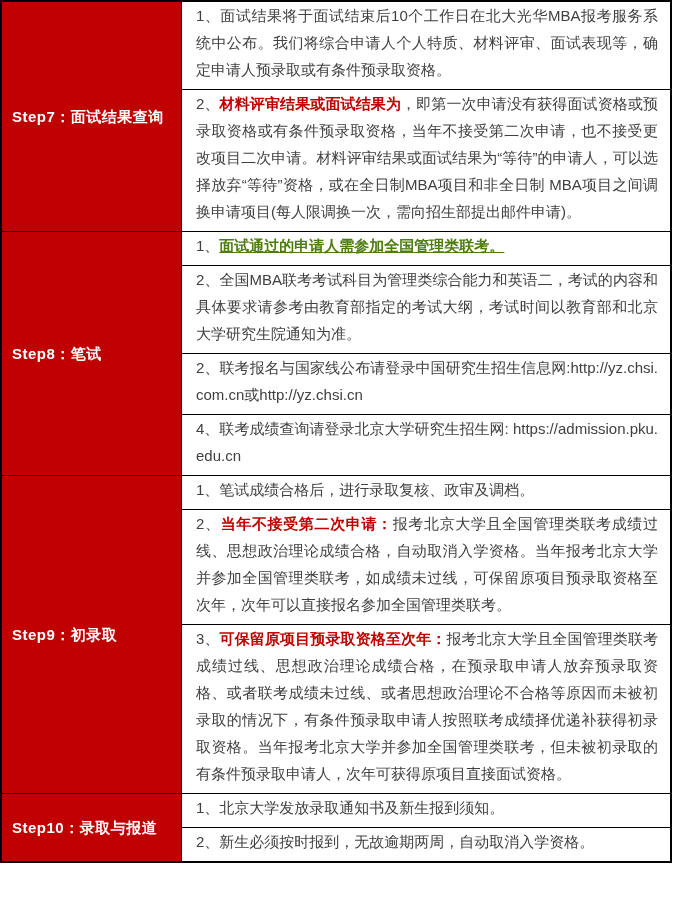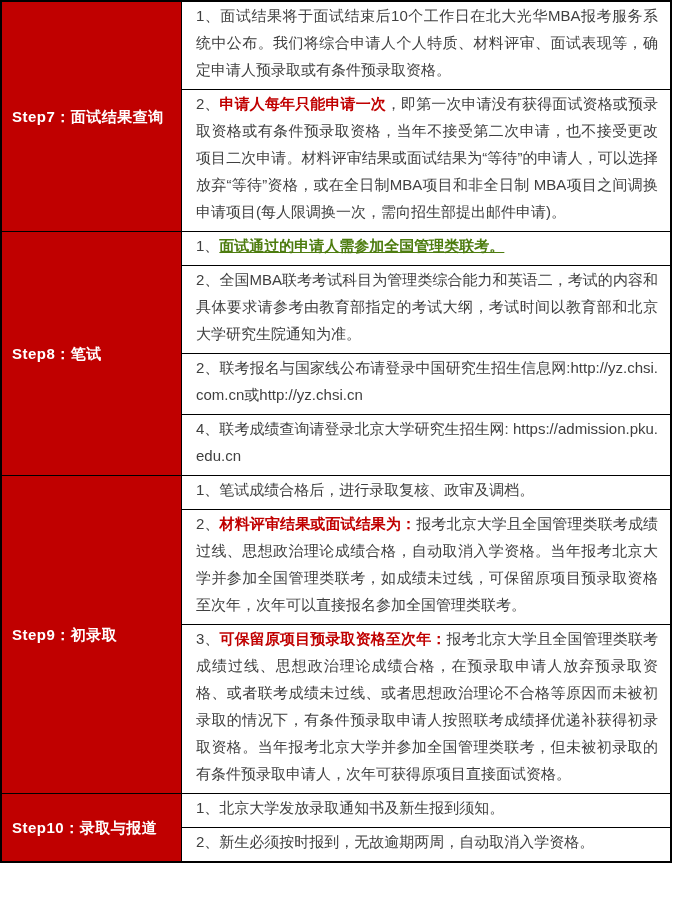--- a/index.html
+++ b/index.html
@@ -63,21 +63,21 @@
 
 <div class="page">
   <table class="steps-table">
     <tbody>
 
       <tr>
         <td class="step-cell" rowspan="2">Step7：面试结果查询</td>
         <td class="content-cell"><span class="seg-normal">1、面试结果将于面试结束后10个工作日在北大光华MBA报考服务系统中公布。我们将综合申请人个人特质、材料评审、面试表现等，确定申请人预录取或有条件预录取资格。</span></td>
       </tr>
       <tr>
-        <td class="content-cell"><span class="seg-normal">2、</span><span class="seg-red-bold">申请人每年只能申请一次</span><span class="seg-normal">，即第一次申请没有获得面试资格或预录取资格或有条件预录取资格，当年不接受第二次申请，也不接受更改项目二次申请。材料评审结果或面试结果为“等待”的申请人，可以选择放弃“等待”资格，或在全日制MBA项目和非全日制 MBA项目之间调换申请项目(每人限调换一次，需向招生部提出邮件申请)。</span></td>
+        <td class="content-cell"><span class="seg-normal">2、</span><span class="seg-red-bold">材料评审结果或面试结果为</span><span class="seg-normal">，即第一次申请没有获得面试资格或预录取资格或有条件预录取资格，当年不接受第二次申请，也不接受更改项目二次申请。材料评审结果或面试结果为“等待”的申请人，可以选择放弃“等待”资格，或在全日制MBA项目和非全日制 MBA项目之间调换申请项目(每人限调换一次，需向招生部提出邮件申请)。</span></td>
       </tr>
 
       <tr>
         <td class="step-cell" rowspan="4">Step8：笔试</td>
         <td class="content-cell"><span class="seg-normal">1、</span><span class="seg-red-bold-underline">面试通过的申请人需参加全国管理类联考。</span></td>
       </tr>
       <tr>
         <td class="content-cell"><span class="seg-normal">2、全国MBA联考考试科目为管理类综合能力和英语二，考试的内容和具体要求请参考由教育部指定的考试大纲，考试时间以教育部和北京大学研究生院通知为准。</span></td>
       </tr>
       <tr>
@@ -85,21 +85,21 @@
       </tr>
       <tr>
         <td class="content-cell"><span class="seg-normal">4、联考成绩查询请登录北京大学研究生招生网: https://admission.pku.edu.cn</span></td>
       </tr>
 
       <tr>
         <td class="step-cell" rowspan="3">Step9：初录取</td>
         <td class="content-cell"><span class="seg-normal">1、笔试成绩合格后，进行录取复核、政审及调档。</span></td>
       </tr>
       <tr>
-        <td class="content-cell"><span class="seg-normal">2、</span><span class="seg-red-bold">材料评审结果或面试结果为：</span><span class="seg-normal">报考北京大学且全国管理类联考成绩过线、思想政治理论成绩合格，自动取消入学资格。当年报考北京大学并参加全国管理类联考，如成绩未过线，可保留原项目预录取资格至次年，次年可以直接报名参加全国管理类联考。</span></td>
+        <td class="content-cell"><span class="seg-normal">2、</span><span class="seg-red-bold">当年不接受第二次申请：</span><span class="seg-normal">报考北京大学且全国管理类联考成绩过线、思想政治理论成绩合格，自动取消入学资格。当年报考北京大学并参加全国管理类联考，如成绩未过线，可保留原项目预录取资格至次年，次年可以直接报名参加全国管理类联考。</span></td>
       </tr>
       <tr>
         <td class="content-cell"><span class="seg-normal">3、</span><span class="seg-red-bold">可保留原项目预录取资格至次年：</span><span class="seg-normal">报考北京大学且全国管理类联考成绩过线、思想政治理论成绩合格，在预录取申请人放弃预录取资格、或者联考成绩未过线、或者思想政治理论不合格等原因而未被初录取的情况下，有条件预录取申请人按照联考成绩择优递补获得初录取资格。当年报考北京大学并参加全国管理类联考，但未被初录取的有条件预录取申请人，次年可获得原项目直接面试资格。</span></td>
       </tr>
 
       <tr>
         <td class="step-cell" rowspan="2">Step10：录取与报道</td>
         <td class="content-cell"><span class="seg-normal">1、北京大学发放录取通知书及新生报到须知。</span></td>
       </tr>
       <tr>

